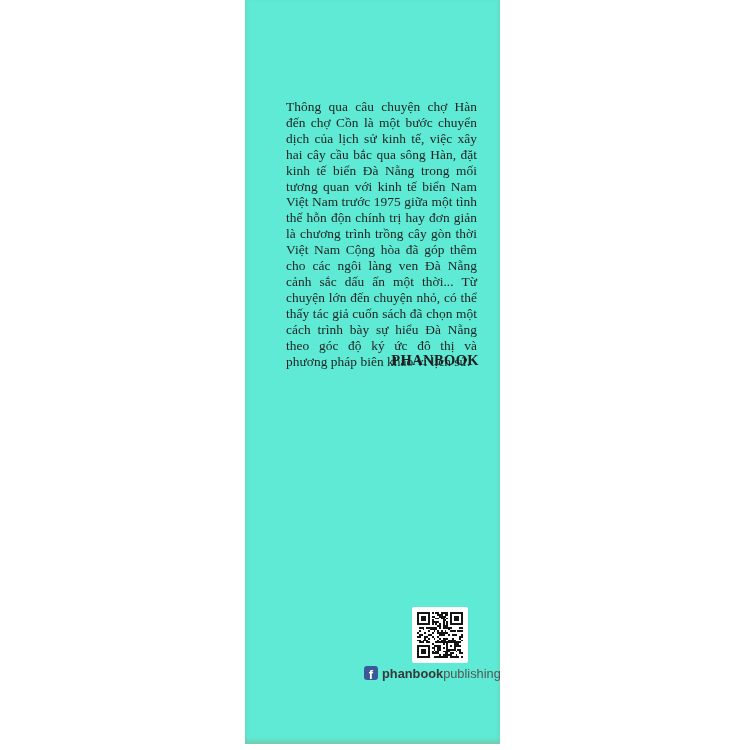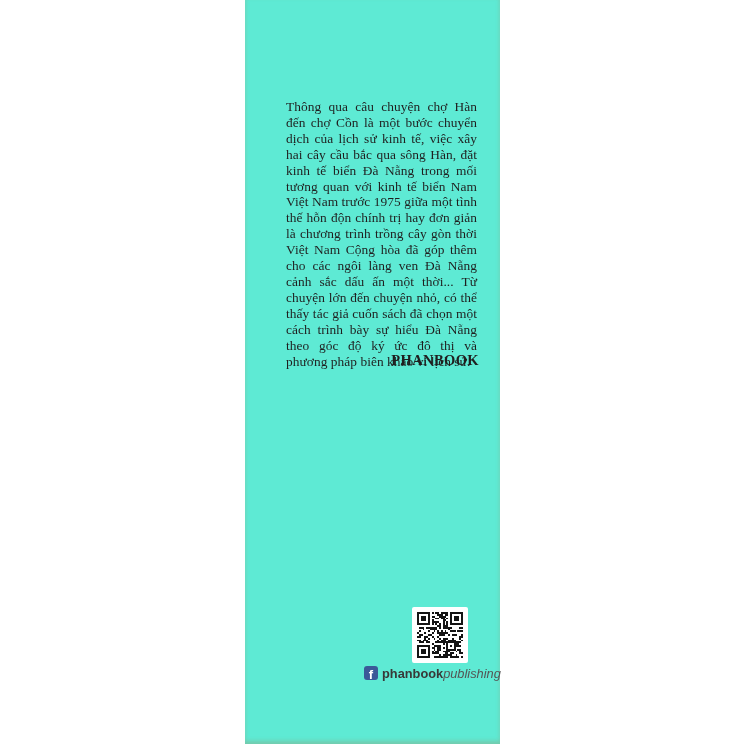--- a/index.html
+++ b/index.html
@@ -87,21 +87,21 @@
     text-align: center;
     overflow: hidden;
     flex: 0 0 auto;
   }
   .fb-name {
     font-size: 12.8px;
     white-space: nowrap;
     color: #3d3d3d;
   }
   .fb-name .bold { font-weight: 700; color: #383838; }
-  .fb-name .light { font-weight: 400; color: #545454; font-style: italic; }
+  .fb-name .light { font-weight: 400; color: #545454; }
 </style>
 </head>
 <body>
 
 <div class="stage">
   <div class="panel">
 
     <div class="blurb">Thông qua câu chuyện chợ Hàn đến chợ Cồn là một bước chuyển dịch của lịch sử kinh tế, việc xây hai cây cầu bắc qua sông Hàn, đặt kinh tế biển Đà Nẵng trong mối tương quan với kinh tế biển Nam Việt Nam trước 1975 giữa một tình thế hỗn độn chính trị hay đơn giản là chương trình trồng cây gòn thời Việt Nam Cộng hòa đã góp thêm cho các ngôi làng ven Đà Nẵng cảnh sắc dấu ấn một thời... Từ chuyện lớn đến chuyện nhỏ, có thể thấy tác giả cuốn sách đã chọn một cách trình bày sự hiểu Đà Nẵng theo góc độ ký ức đô thị và phương pháp biên khảo vi lịch sử.</div>
 
     <div class="signature">PHANBOOK</div>

